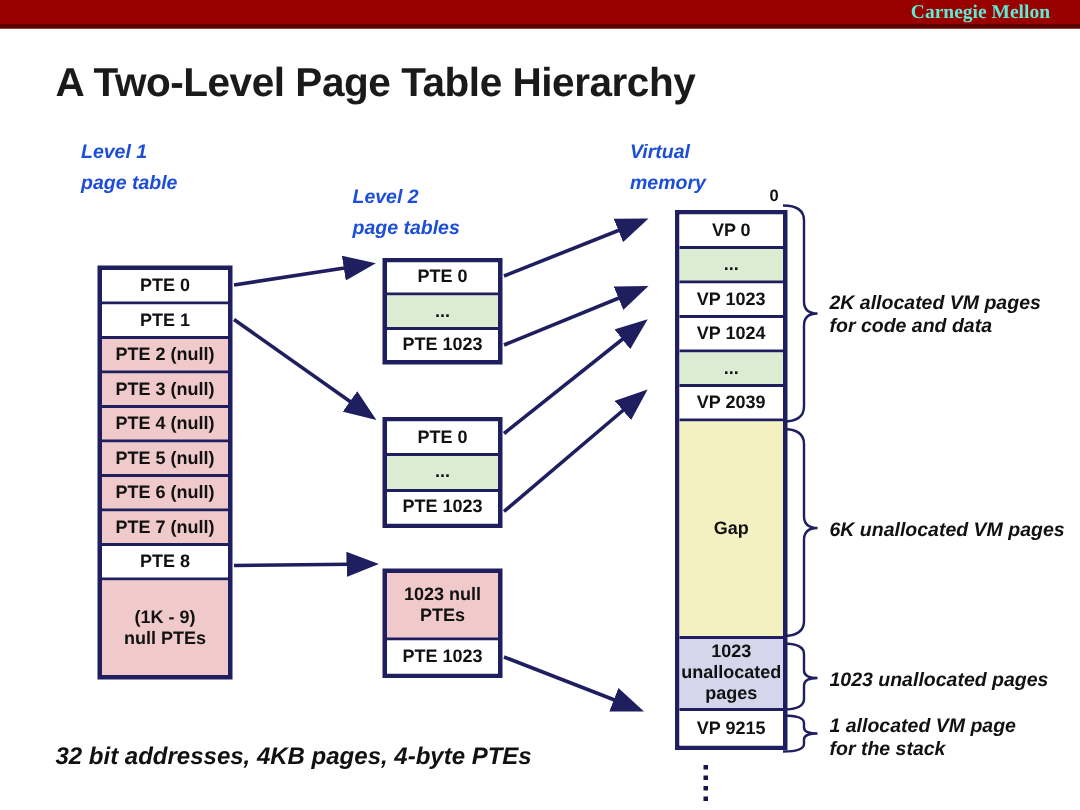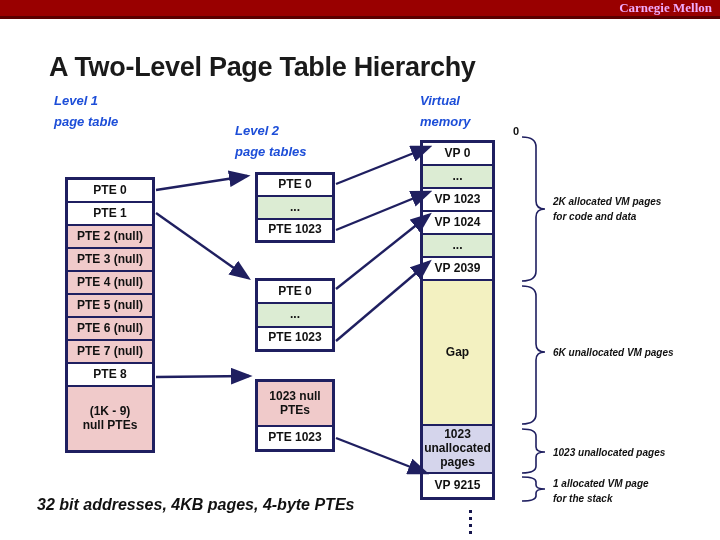--- a/index.html
+++ b/index.html
@@ -8,24 +8,24 @@
     font-family:"Liberation Sans",sans-serif;overflow:hidden;
   }
   
   .topbar{
     position:absolute;left:0;top:0;width:720px;height:16px;
     background:#990000;border-bottom:3px solid #5a0000;
     display:flex;align-items:center;justify-content:flex-end;
   }
   .topbar .brand{
     font-family:"Liberation Serif",serif;font-weight:bold;
-    color:#f0abfc;font-size:13px;padding-right:8px;line-height:16px;
+    color:#5eead4;font-size:13px;padding-right:20px;line-height:16px;
   }
   .title{
-    position:absolute;left:37px;top:40px;margin:12px;
+    position:absolute;left:37px;top:40px;margin:0;
     font-size:27px;font-weight:bold;color:#1a1a1a;letter-spacing:-0.3px;
   }
   .colhead{
     position:absolute;color:#1d4ed8;
     font-weight:bold;font-style:italic;font-size:13px;line-height:21px;
     white-space:pre-line;
   }
   #h-l1{left:54px;top:90px;width:112px;}
   #h-l2{left:235px;top:77px;width:115px;margin-top:43px;}
   #h-vm{left:420px;top:90px;width:110px;}
@@ -51,30 +51,30 @@
   #l1 .row{height:23px;}
   #l1 .row:last-child{height:auto;flex:1 1 auto;}
   
   #l2a{left:255px;top:172px;width:80px;height:71px;}
   #l2b{left:255px;top:278px;width:80px;height:74px;}
   #l2a .row,#l2b .row{flex:1 1 0;height:auto;}
   #l2c{left:255px;top:379px;width:80px;height:73px;}
   #l2c .row{flex:1 1 0;height:auto;}
   #l2c .row:first-child{flex:2 1 0;text-align:center;}
   
-  #vm{left:420px;top:140px;width:75px;height:360px;}
+  #vm{left:450px;top:140px;width:75px;height:360px;}
   #vm .row{height:23px;}
   #vm .row.yellow{height:auto;flex:1 1 auto;}
   #vm .row.lavender{height:48px;}
   .zero{
     position:absolute;left:513px;top:125px;font-size:11px;font-weight:bold;color:#111;
   }
   .overlay{position:absolute;left:0;top:0;pointer-events:none;}
   .annot{
-    position:absolute;font-size:10px;font-weight:bold;font-style:italic;
+    position:absolute;font-size:13px;font-weight:bold;font-style:italic;
     color:#111;line-height:15px;white-space:pre-line;
   }
   #a1{left:553px;top:194px;}
   #a2{left:553px;top:345px;}
   #a3{left:553px;top:445px;}
   #a4{left:553px;top:476px;}
   .footnote{
     position:absolute;left:37px;top:496px;font-size:16px;
     font-weight:bold;font-style:italic;color:#111;
   }

